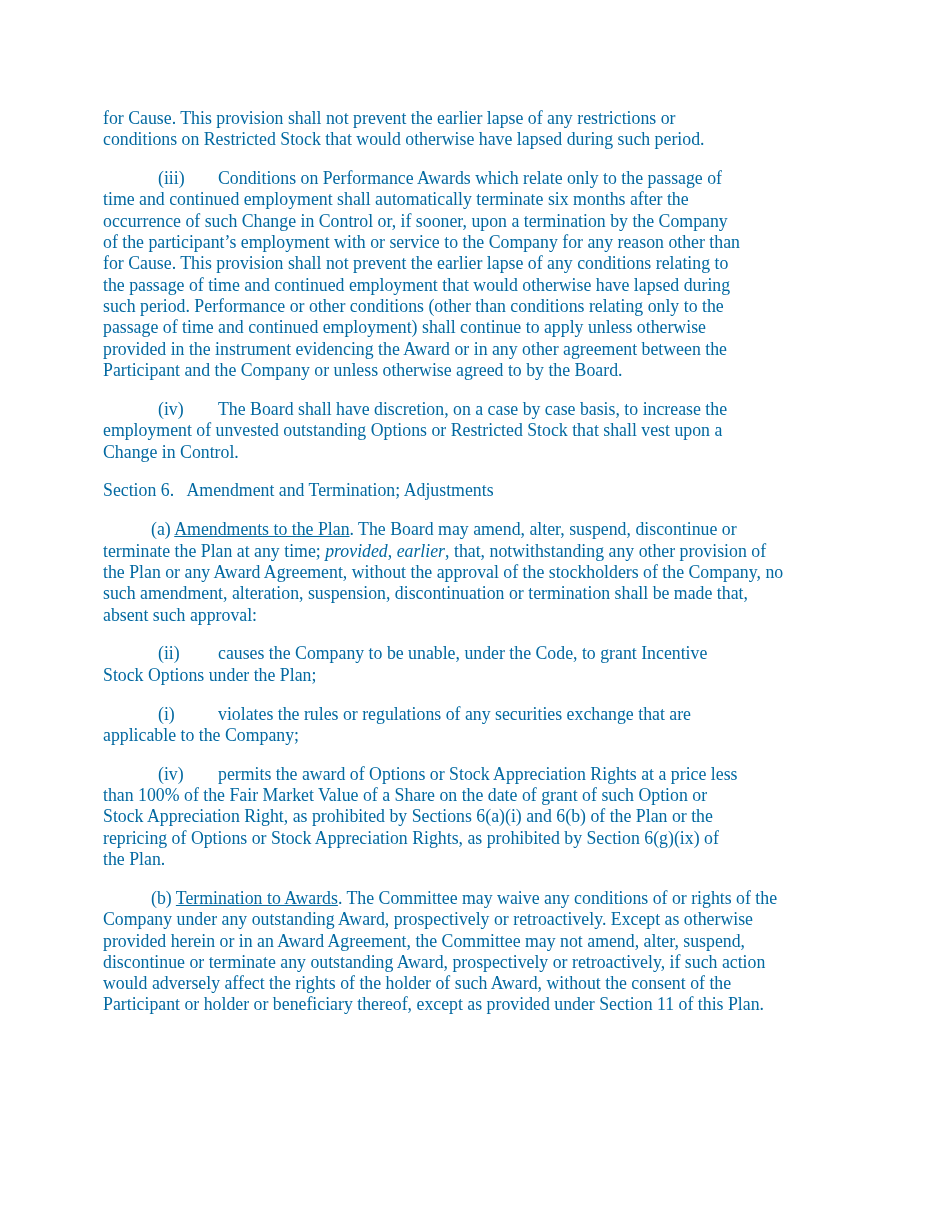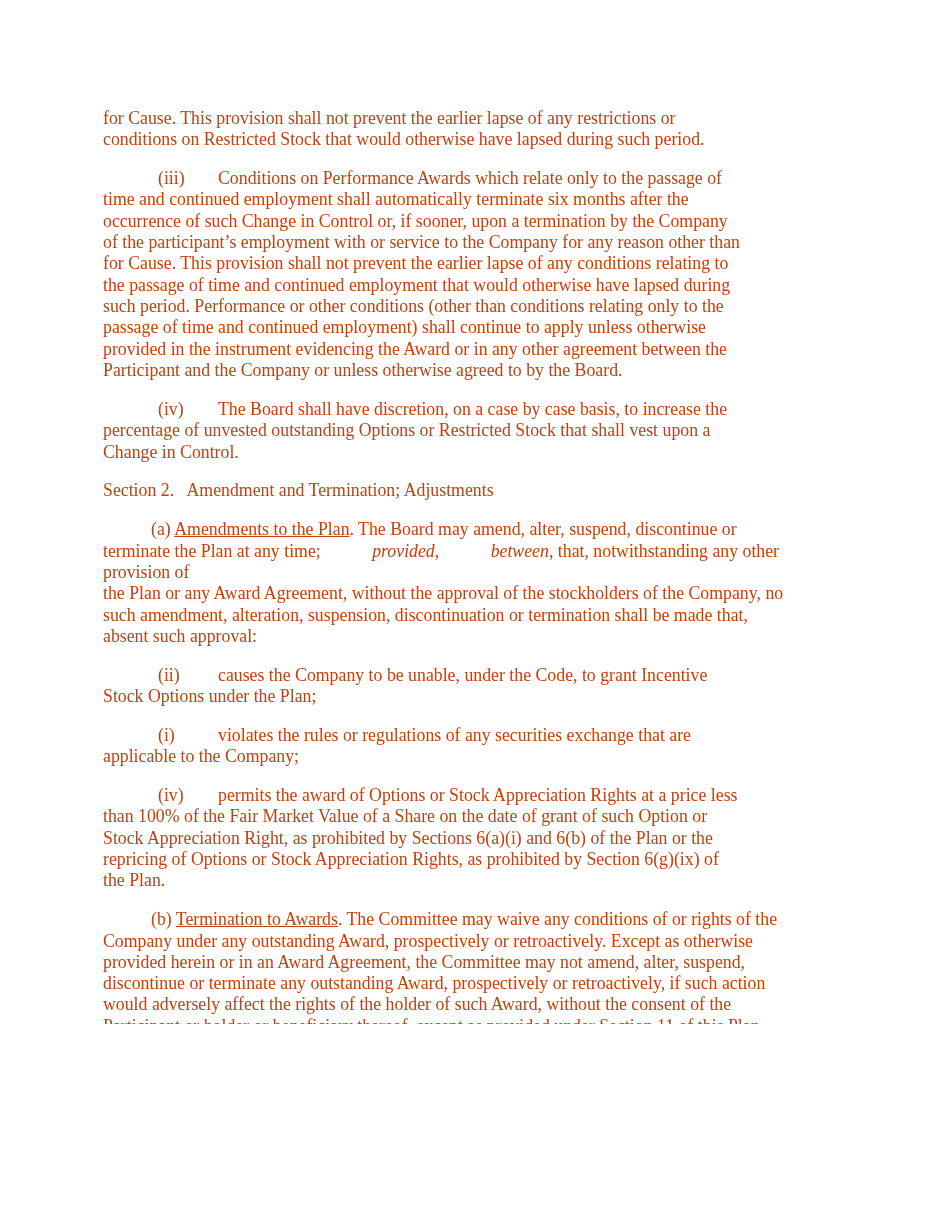--- a/index.html
+++ b/index.html
@@ -6,21 +6,21 @@
     margin: 0;
     padding: 0;
     background: #ffffff;
   }
   .page {
     position: relative;
     width: 933px;
     height: 1024px;
     background: #ffffff;
     font-family: "Liberation Serif", "DejaVu Serif", serif;
-    color: #c2410c;
+    color: #0369a1;
     overflow: hidden;
   }
   .content {
     position: absolute;
     left: 103px;
     top: 108px;
     width: 730px;
     font-size: 17.8px;
     line-height: 21.33px;
   }
@@ -43,21 +43,21 @@
   .item.cont {
     text-indent: 0;
   }
   .marker {
     display: inline-block;
     width: 60px;
     text-indent: 0;
     font-family: Liberation Serif, serif;
   }
   .u { text-decoration: underline; }
-  .i { font-style: italic; margin-left: 47px; }
+  .i { font-style: italic; }
   .footer {
     position: absolute;
     left: 0;
     right: 0;
     top: 1127px;
     text-align: center;
     font-size: 13px;
     line-height: 21.33px;
   }
 </style>
@@ -72,25 +72,25 @@
 time and continued employment shall automatically terminate six months after the
 occurrence of such Change in Control or, if sooner, upon a termination by the Company
 of the participant’s employment with or service to the Company for any reason other than
 for Cause. This provision shall not prevent the earlier lapse of any conditions relating to
 the passage of time and continued employment that would otherwise have lapsed during
 such period. Performance or other conditions (other than conditions relating only to the
 passage of time and continued employment) shall continue to apply unless otherwise
 provided in the instrument evidencing the Award or in any other agreement between the
 Participant and the Company or unless otherwise agreed to by the Board.</span></p>
       <p class="item"><span class="marker">(iv)</span><span>The Board shall have discretion, on a case by case basis, to increase the
-percentage of unvested outstanding Options or Restricted Stock that shall vest upon a
+employment of unvested outstanding Options or Restricted Stock that shall vest upon a
 Change in Control.</span></p>
-      <h2 class="heading"><span>Section 2.   Amendment and Termination; Adjustments</span></h2>
+      <h2 class="heading"><span>Section 6.   Amendment and Termination; Adjustments</span></h2>
       <p class="para"><span>(a) </span><span class="u">Amendments to the Plan</span><span>. The Board may amend, alter, suspend, discontinue or
-terminate the Plan at any time; </span><span class="i">provided</span><span>, </span><span class="i">between</span><span>, that, notwithstanding any other provision of
+terminate the Plan at any time; </span><span class="i">provided</span><span>, </span><span class="i">earlier</span><span>, that, notwithstanding any other provision of
 the Plan or any Award Agreement, without the approval of the stockholders of the Company, no
 such amendment, alteration, suspension, discontinuation or termination shall be made that,
 absent such approval:</span></p>
       <p class="item"><span class="marker">(ii)</span><span>causes the Company to be unable, under the Code, to grant Incentive
 Stock Options under the Plan;</span></p>
       <p class="item"><span class="marker">(i)</span><span>violates the rules or regulations of any securities exchange that are
 applicable to the Company;</span></p>
       <p class="item"><span class="marker">(iv)</span><span>permits the award of Options or Stock Appreciation Rights at a price less
 than 100% of the Fair Market Value of a Share on the date of grant of such Option or
 Stock Appreciation Right, as prohibited by Sections 6(a)(i) and 6(b) of the Plan or the

